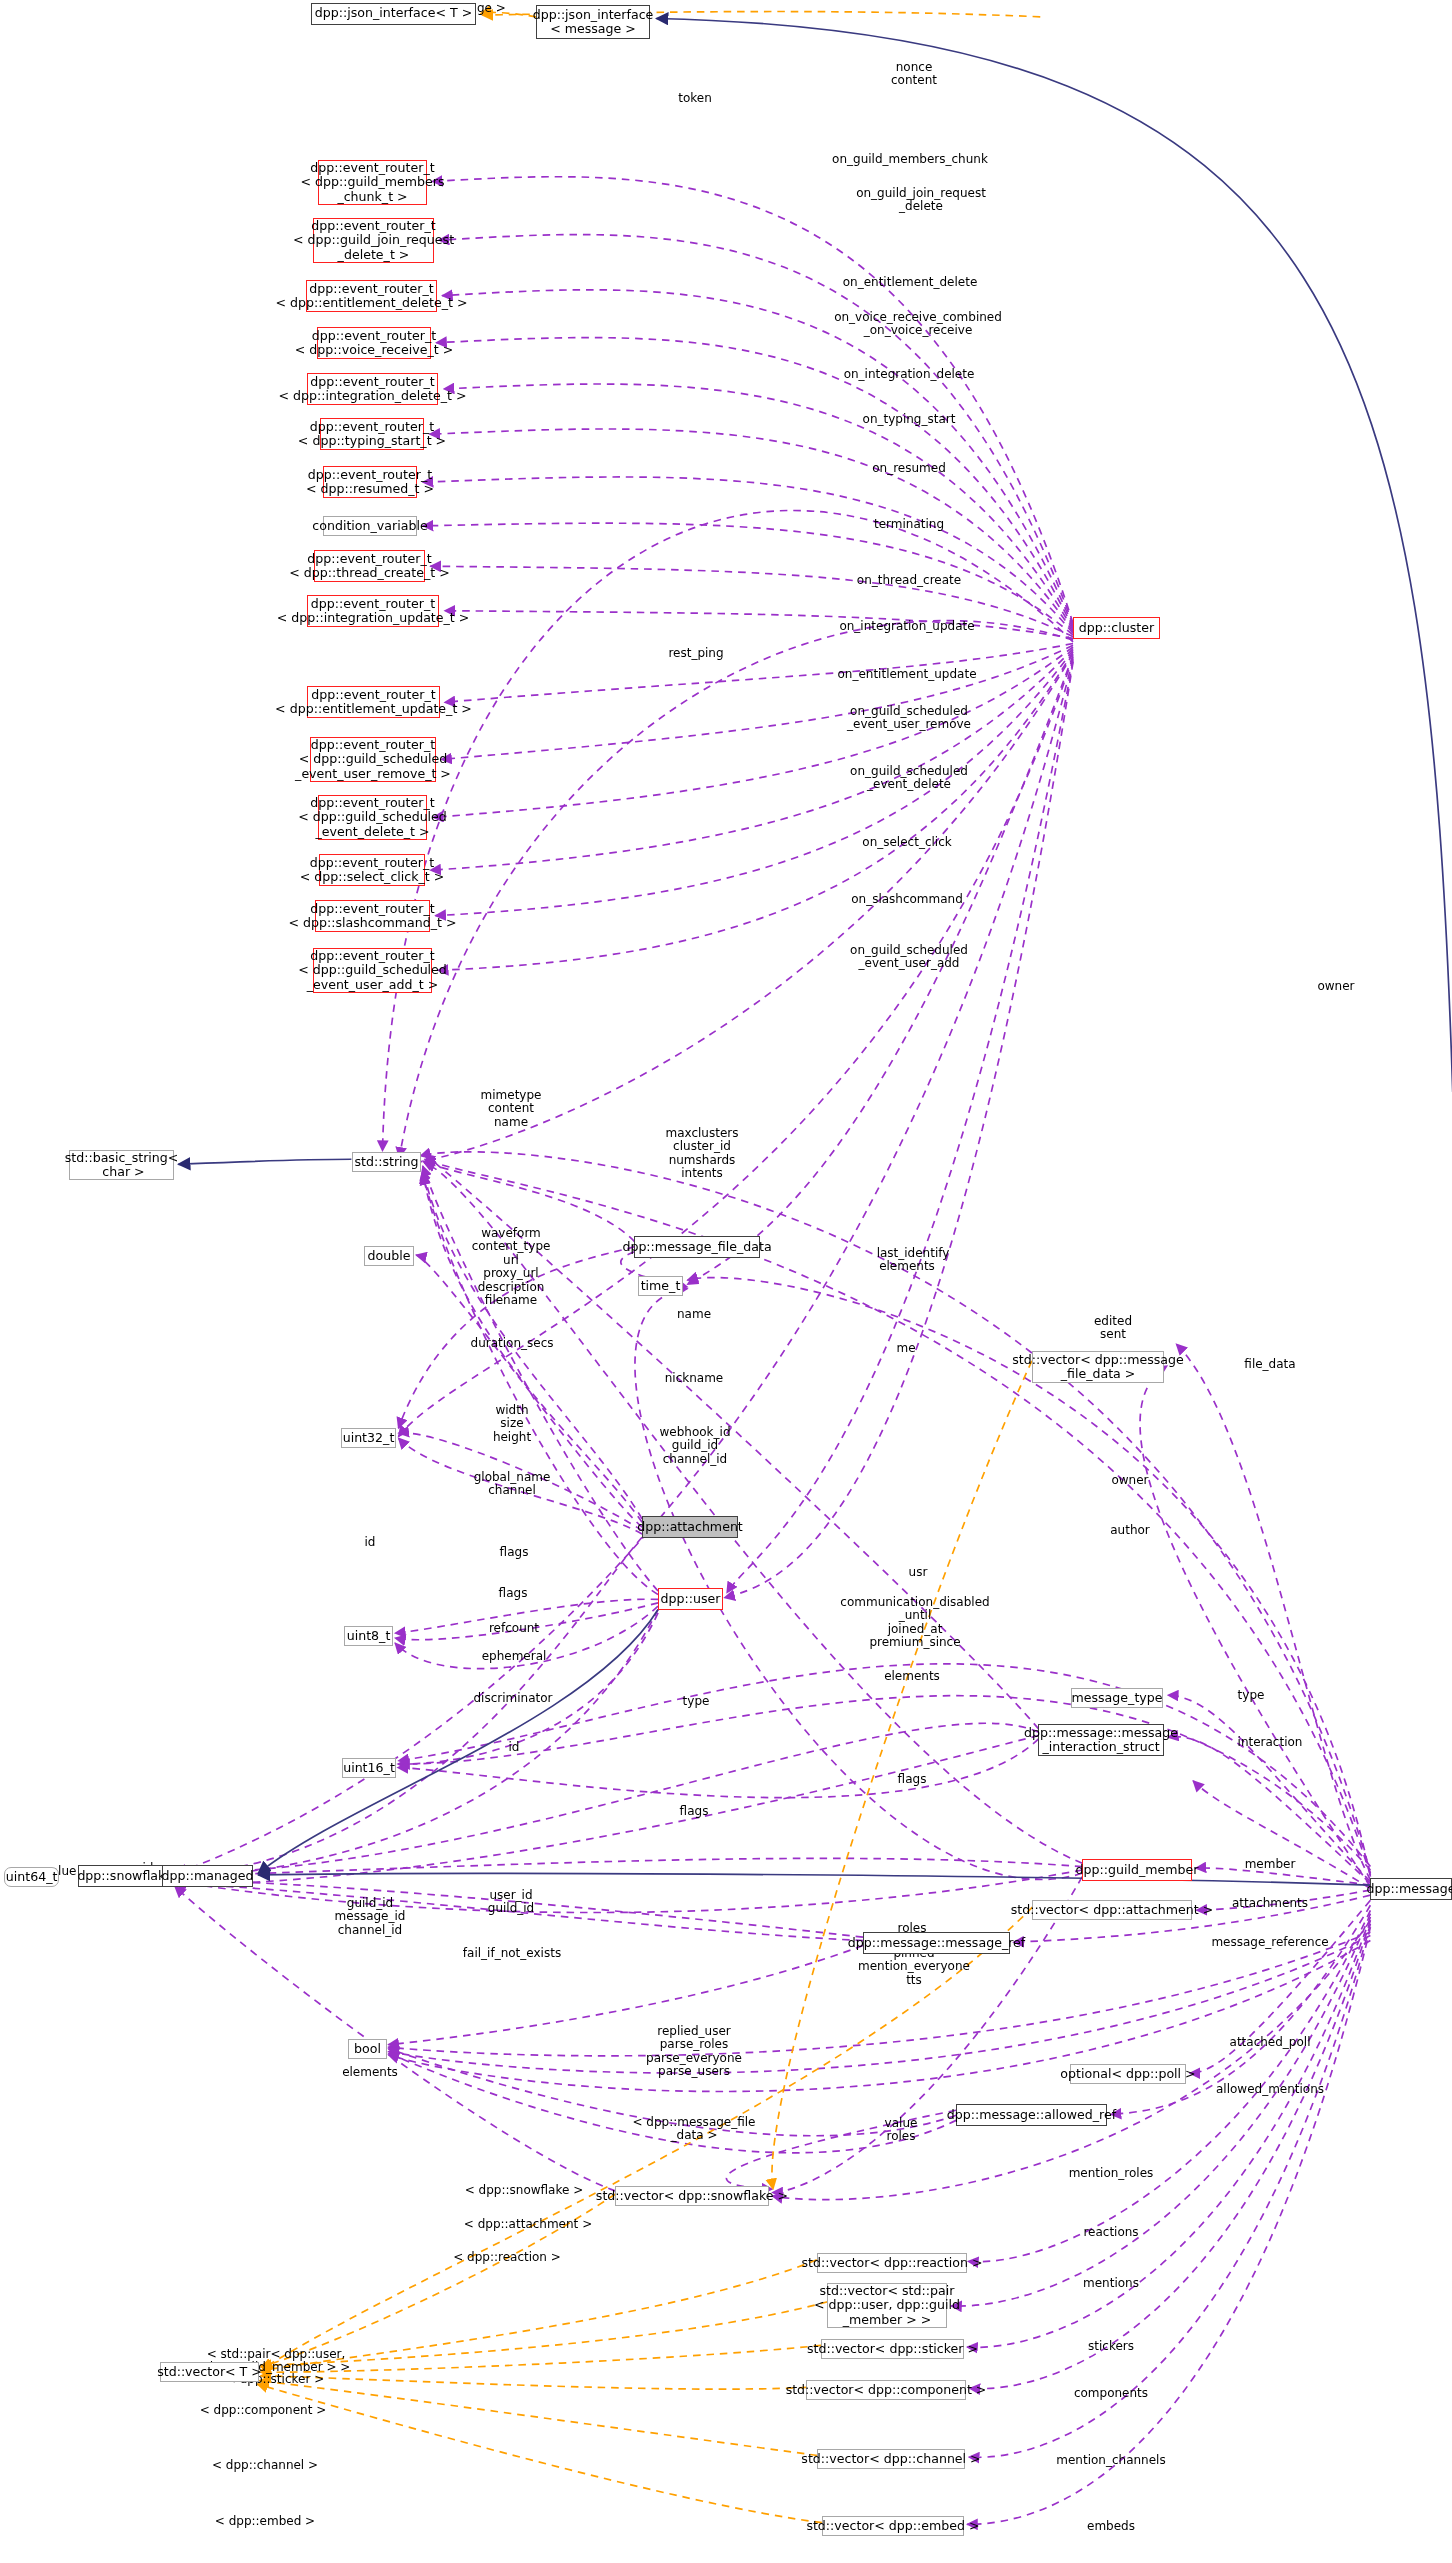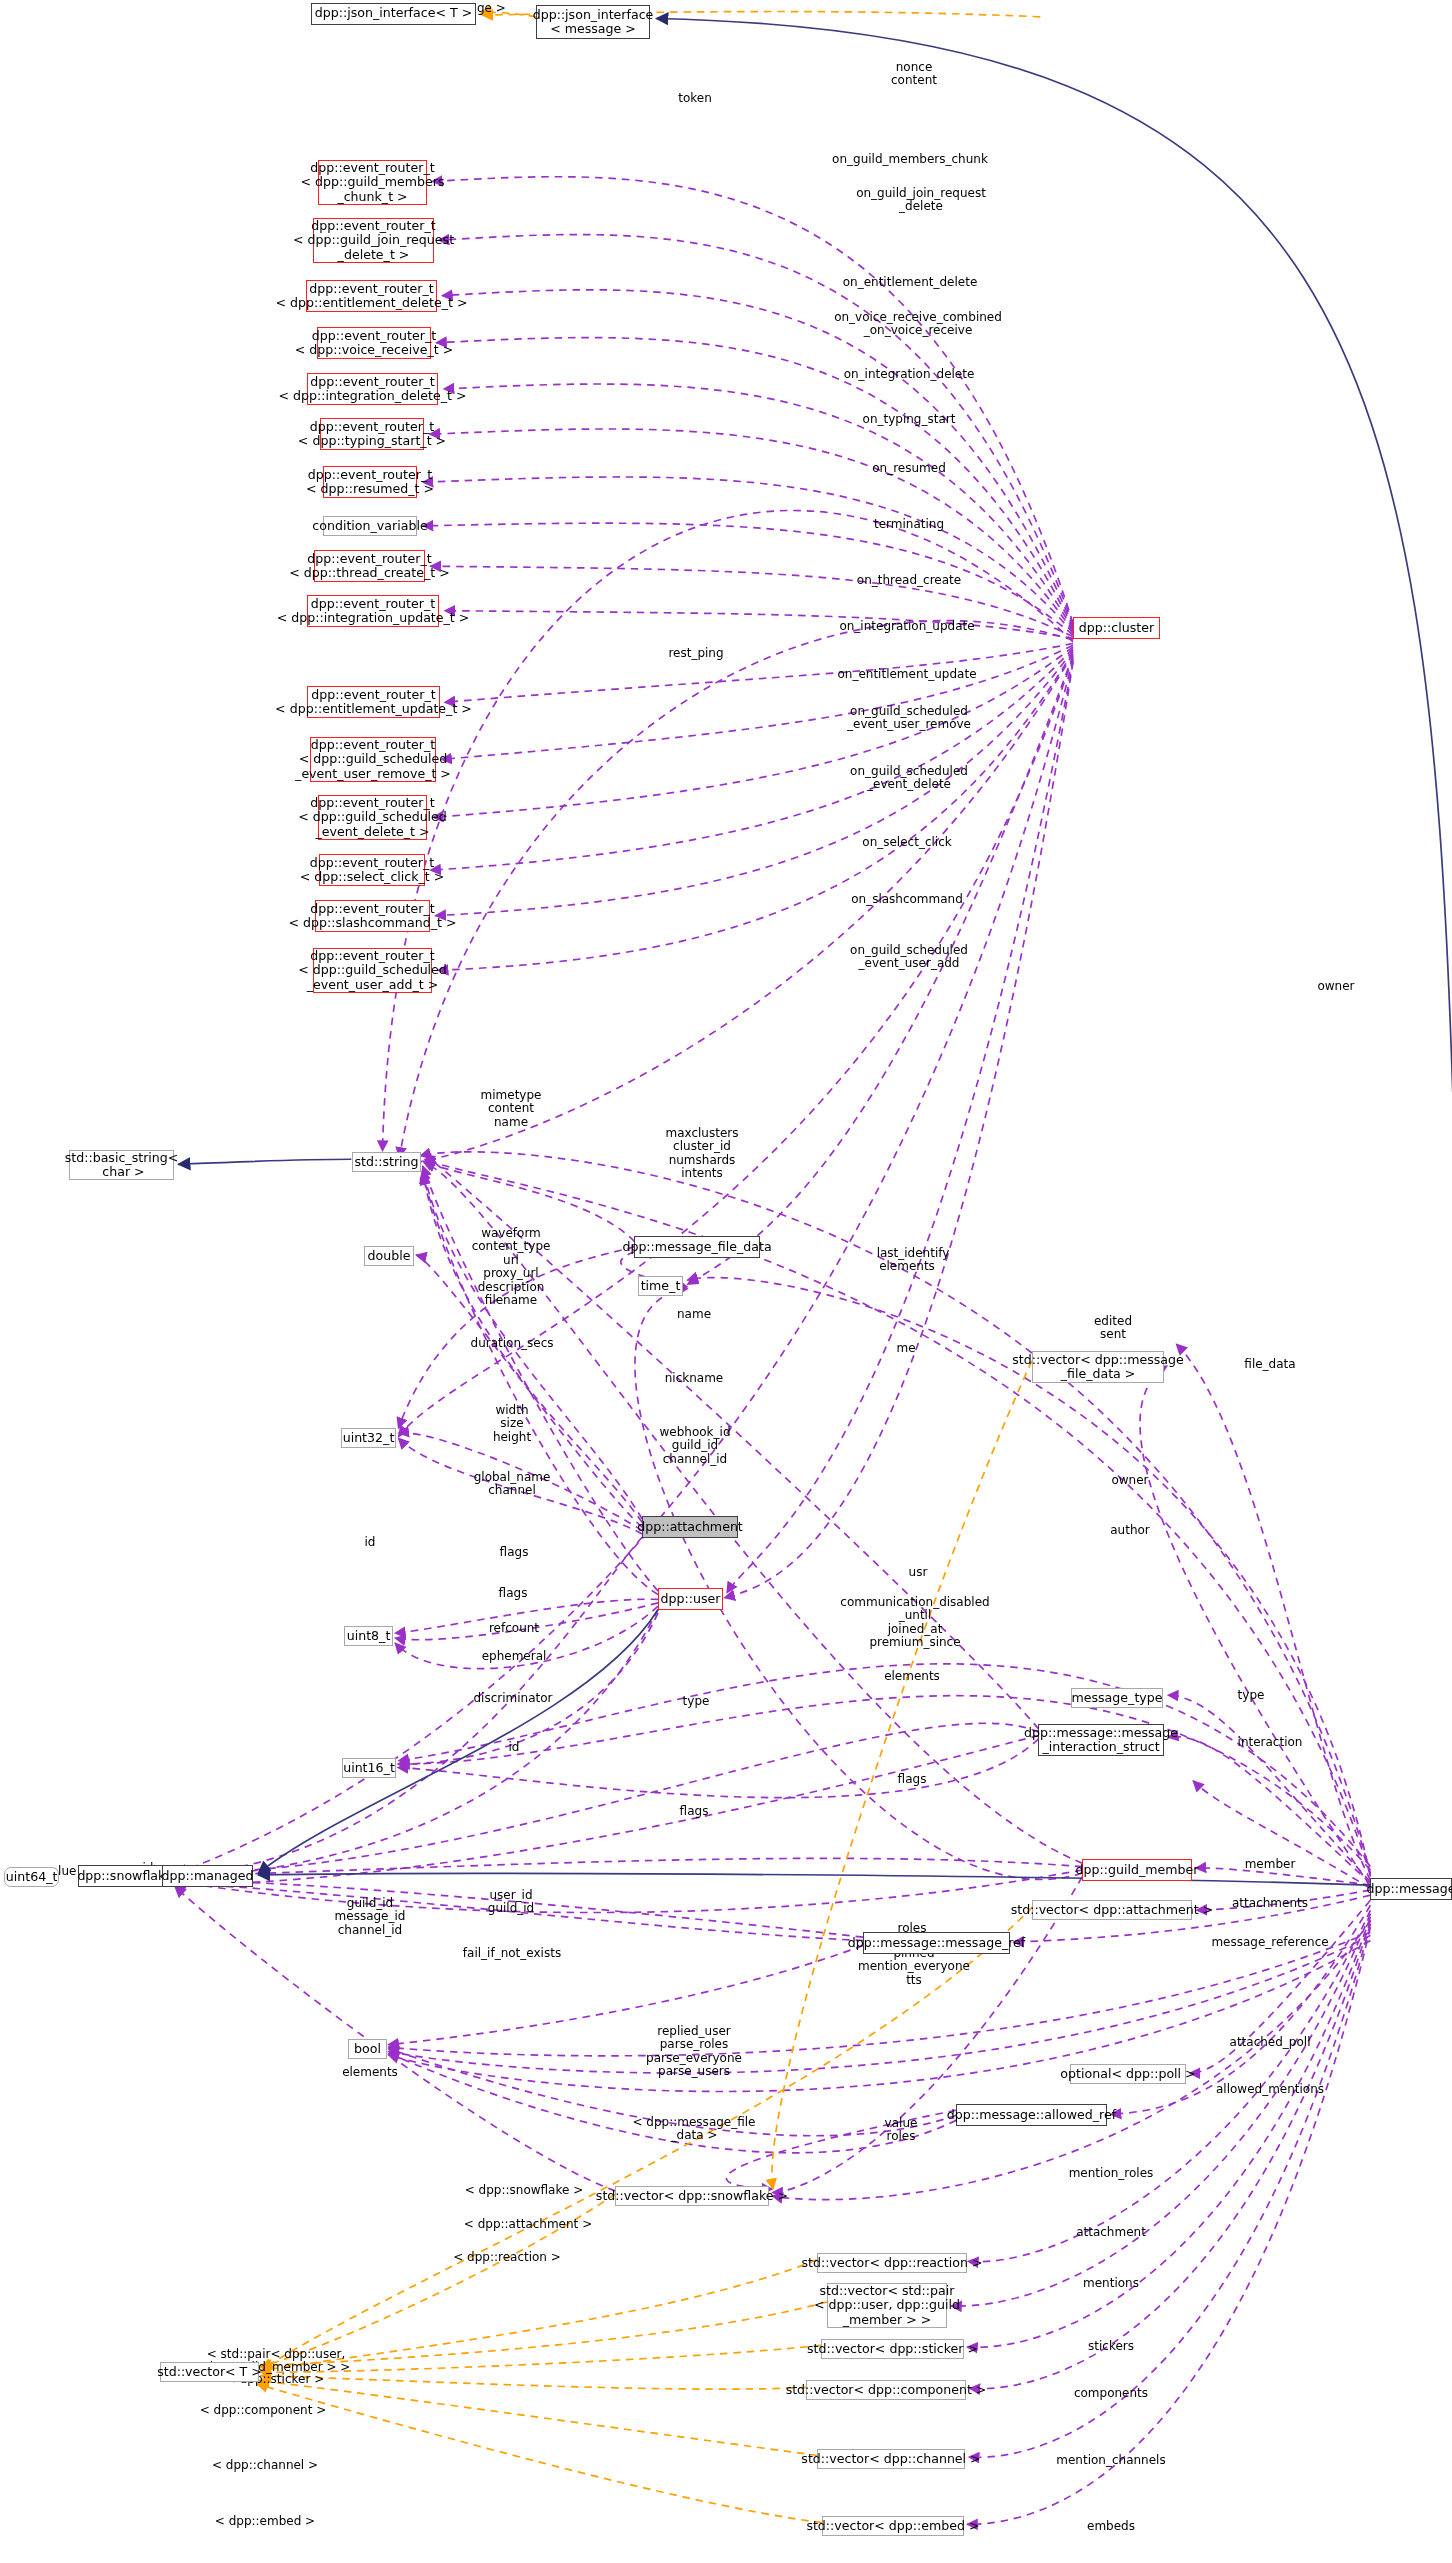--- a/index.html
+++ b/index.html
@@ -324,21 +324,21 @@
     <div class="elabel" style="left: 1270px; top: 2036px; color: rgb(0, 0, 0);">attached_poll</div>
     <div class="elabel" style="left: 370px; top: 2066px; color: rgb(0, 0, 0);">elements</div>
     <div class="elabel" style="left: 1270px; top: 2083px; color: rgb(0, 0, 0);">allowed_mentions</div>
     <div class="elabel" style="left: 694px; top: 2116px; color: rgb(0, 0, 0);">&lt; dpp::message_file
 _data &gt;</div>
     <div class="elabel" style="left: 901px; top: 2117px; color: rgb(0, 0, 0);">value
 roles</div>
     <div class="elabel" style="left: 1111px; top: 2167px; color: rgb(0, 0, 0);">mention_roles</div>
     <div class="elabel" style="left: 508px; top: 2184px; color: rgb(0, 0, 0); margin-left: 16px;">&lt; dpp::snowflake &gt;</div>
     <div class="elabel" style="left: 528px; top: 2218px; color: rgb(0, 0, 0);">&lt; dpp::attachment &gt;</div>
-    <div class="elabel" style="left: 1111px; top: 2226px; color: rgb(0, 0, 0);">attachment</div>
+    <div class="elabel" style="left: 1111px; top: 2226px; color: rgb(0, 0, 0);">reactions</div>
     <div class="elabel" style="left: 507px; top: 2251px; color: rgb(0, 0, 0);">&lt; dpp::reaction &gt;</div>
     <div class="elabel" style="left: 1111px; top: 2277px; color: rgb(0, 0, 0);">mentions</div>
     <div class="elabel" style="left: 276px; top: 2348px; color: rgb(0, 0, 0);">&lt; std::pair&lt; dpp::user,
  dpp::guild_member &gt; &gt;</div>
     <div class="elabel" style="left: 1111px; top: 2340px; color: rgb(0, 0, 0);">stickers</div>
     <div class="elabel" style="left: 275px; top: 2373px; color: rgb(0, 0, 0);">&lt; dpp::sticker &gt;</div>
     <div class="elabel" style="left: 263px; top: 2404px; color: rgb(0, 0, 0);">&lt; dpp::component &gt;</div>
     <div class="elabel" style="left: 1111px; top: 2387px; color: rgb(0, 0, 0);">components</div>
     <div class="elabel" style="left: 265px; top: 2459px; color: rgb(0, 0, 0);">&lt; dpp::channel &gt;</div>
     <div class="elabel" style="left: 1111px; top: 2454px; color: rgb(0, 0, 0);">mention_channels</div>

